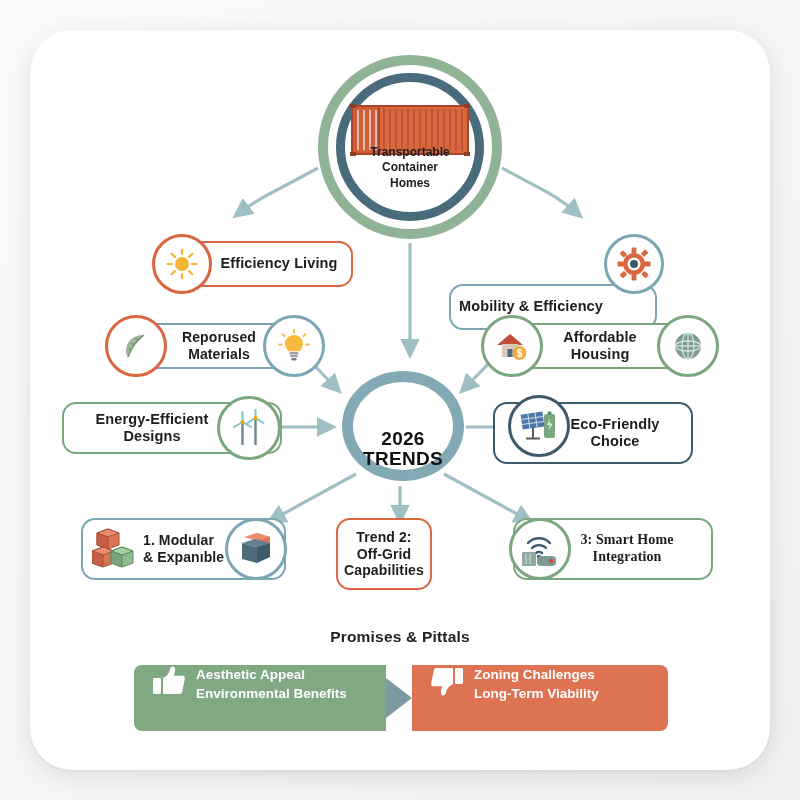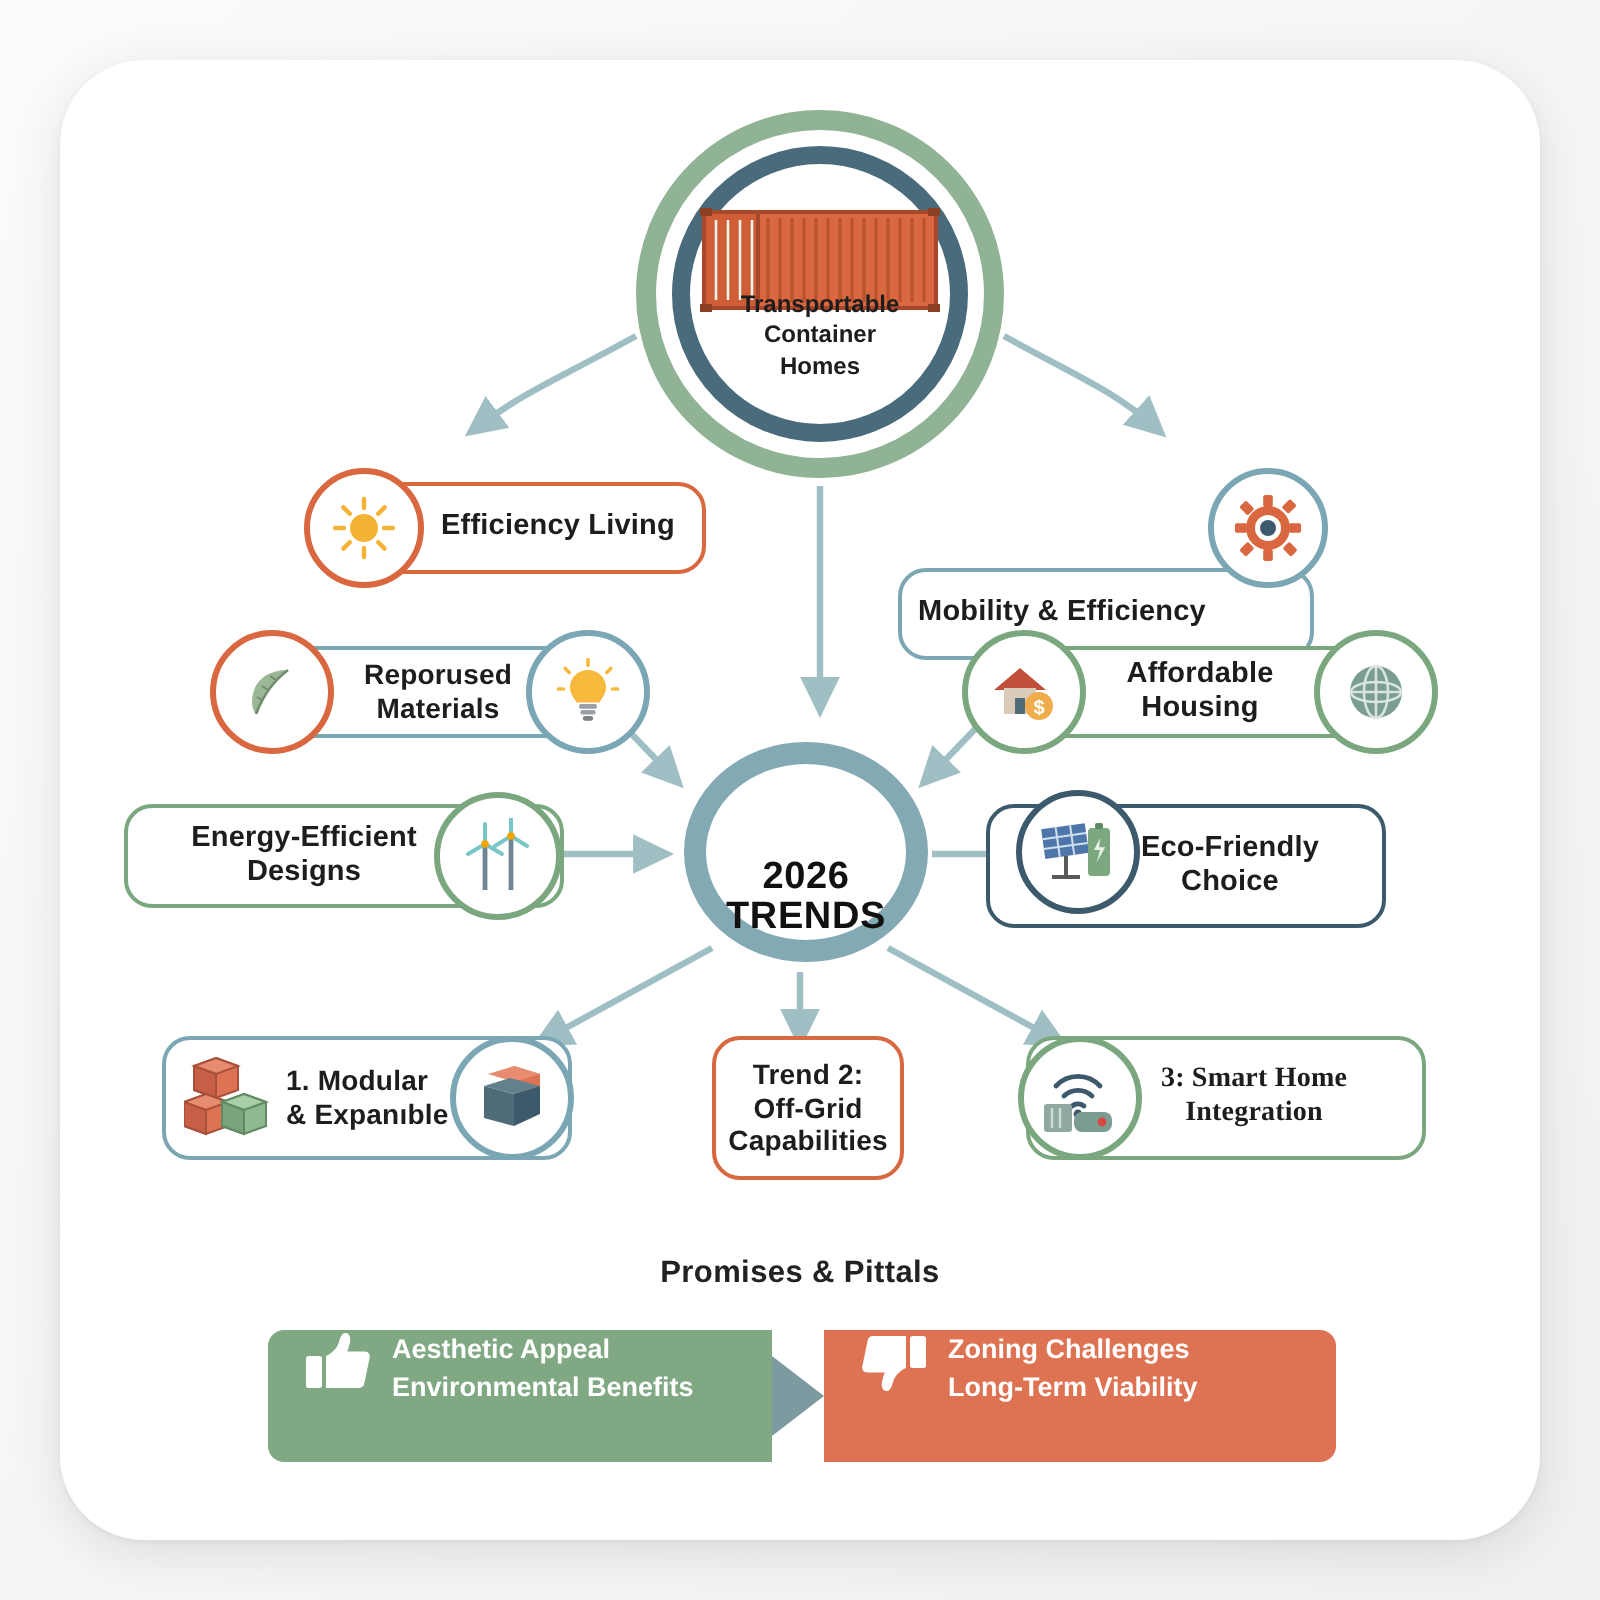--- a/index.html
+++ b/index.html
@@ -368,21 +368,21 @@
   <div class="badge teal" style="left:225px;top:518px;width:62px;height:62px;">
     <svg width="38" height="36" viewBox="0 0 38 36">
       <path d="M20,2 L33,6 L33,22 L20,26 L20,10 z" fill="#dd7352"></path>
       <path d="M20,2 L33,6 L20,10 L7,6 z" fill="#e88c70"></path>
       <path d="M5,12 L20,16 L20,32 L5,28 z" fill="#4f6b78"></path>
       <path d="M20,16 L33,12 L33,26 L20,32 z" fill="#3d5a6c"></path>
       <path d="M5,12 L18,8 L33,12 L20,16 z" fill="#63808d"></path>
     </svg>
   </div>
 
-  <div class="pill orange" style="left:356px;top:518px;width:96px;height:72px;">
+  <div class="pill orange" style="left:336px;top:518px;width:96px;height:72px;">
     <span class="txt" style="white-space:pre-line;font-size:14px;">Trend 2:
 Off-Grid
 Capabilities</span>
   </div>
 
   <div class="pill green" style="left:513px;top:518px;width:200px;height:62px;padding:0 20px 0 48px;font-family:Liberation Serif, serif;">
     <span class="txt" style="white-space:pre-line;font-size:14px;">3: Smart Home
 Integration</span>
   </div>
   <div class="badge green" style="left:509px;top:518px;width:62px;height:62px;">

